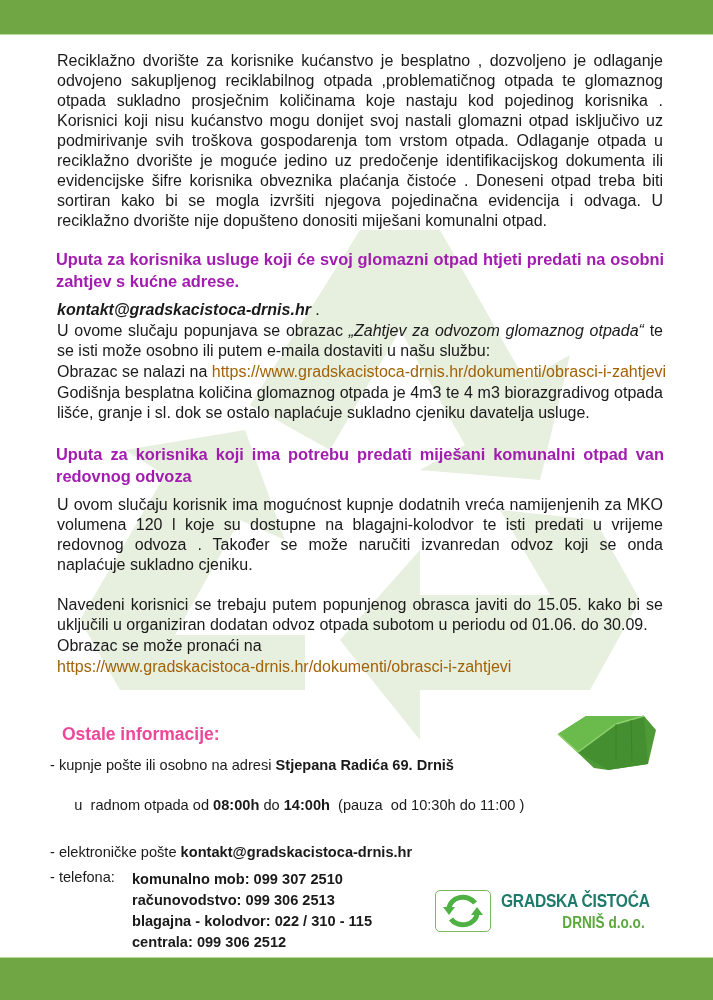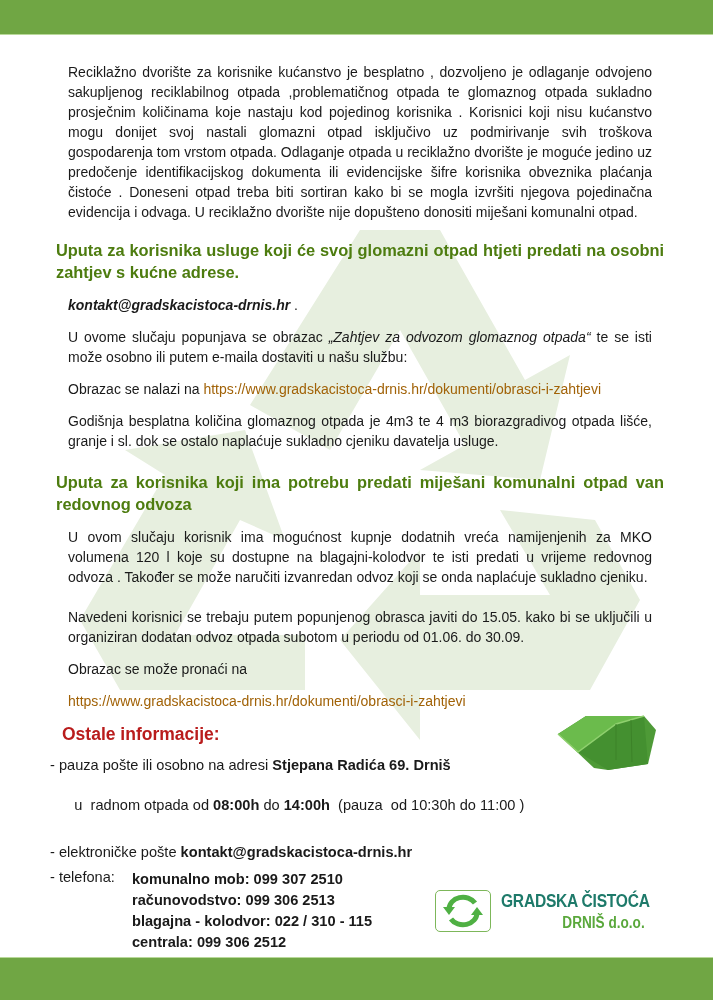--- a/index.html
+++ b/index.html
@@ -9,33 +9,33 @@
     font-family: "Liberation Sans", "DejaVu Sans", sans-serif;
     color: #1a1a1a;
   }
   .band { position: absolute; left: 0; width: 713px; background: #70a644; }
   .band.top { top: 0; height: 34px; border-bottom: 1px solid #b9d99a; }
   .band.bottom { top: 957px; height: 43px; border-top: 1px solid #b9d99a; }
 
   .watermark { position: absolute; left: 70px; top: 220px; width: 580px; height: 520px; z-index: 0; }
 
   .content { position: absolute; left: 56px; top: 50px; width: 608px; z-index: 1; }
-  p { margin: 12px; font-size: 14px; line-height: 20px; text-align: justify; }
+  p { margin: 1px; font-size: 16px; line-height: 20px; text-align: justify; }
   .intro { margin-bottom: 17px; }
   h2 {
-    margin: 0 0 8px 0; color: #4d7c0f; font-size: 16.4px; line-height: 22px;
+    margin: 0 0 8px 0; color: #a21caf; font-size: 16.4px; line-height: 22px;
     font-weight: bold; text-align: justify;
   }
   .section { margin-bottom: 20px; }
   .link { color: #a16207; }
   .em-bold { font-style: italic; font-weight: bold; }
   .em { font-style: italic; }
 
   .other { position: absolute; left: 50px; top: 724px; width: 560px; z-index: 1; font-size: 14.6px; }
-  .other h3 { margin: 0 0 10px 12px; font-size: 17.5px; font-weight: bold; color: #b91c1c; }
+  .other h3 { margin: 0 0 10px 12px; font-size: 17.5px; font-weight: bold; color: #ec4899; }
   .other .row { line-height: 20px; }
   .other .gap { margin-top: 7px; }
   .other b { font-weight: bold; }
   .phones { display: flex; margin-top: 7px; }
   .phones .lab { width: 82px; }
   .phones .list div { line-height: 21px; font-weight: bold; }
 
   .skip { position: absolute; left: 556px; top: 712px; width: 118px; height: 62px; z-index: 1; }
 
   .logo { position: absolute; left: 435px; top: 890px; z-index: 1; display: flex; align-items: flex-start; }
@@ -94,21 +94,21 @@
   <polygon points="2,22 30,4 88,4 60,12 22,40" fill="#6bbb4c"></polygon>
   <polygon points="22,40 60,12 88,4 92,52 52,58" fill="#449030"></polygon>
   <polyline points="2,22 22,40 60,12 88,4" fill="none" stroke="#8fd06e" stroke-width="1.5"></polyline>
   <line x1="60" y1="12" x2="60" y2="48" stroke="#3c8228" stroke-width="1"></line>
   <line x1="75" y1="8" x2="76" y2="50" stroke="#3c8228" stroke-width="1"></line>
 </svg>
 
 <div class="other">
   <h3>Ostale informacije:</h3>
   <div class="row">
-    <span>- pauza pošte ili osobno na adresi </span><b>Stjepana  Radića 69. Drniš</b>
+    <span>- kupnje pošte ili osobno na adresi </span><b>Stjepana  Radića 69. Drniš</b>
   </div>
   <div class="row" style="white-space:pre">
     <span>  u  radnom otpada od </span><b>08:00h</b><span> do </span><b>14:00h</b><span>  (pauza  od 10:30h do 11:00 )</span>
   </div>
   <div class="row gap">
     <span>- elektroničke pošte </span><b>kontakt@gradskacistoca-drnis.hr</b>
   </div>
   <div class="phones">
     <div class="lab">- telefona:</div>
     <div class="list">

